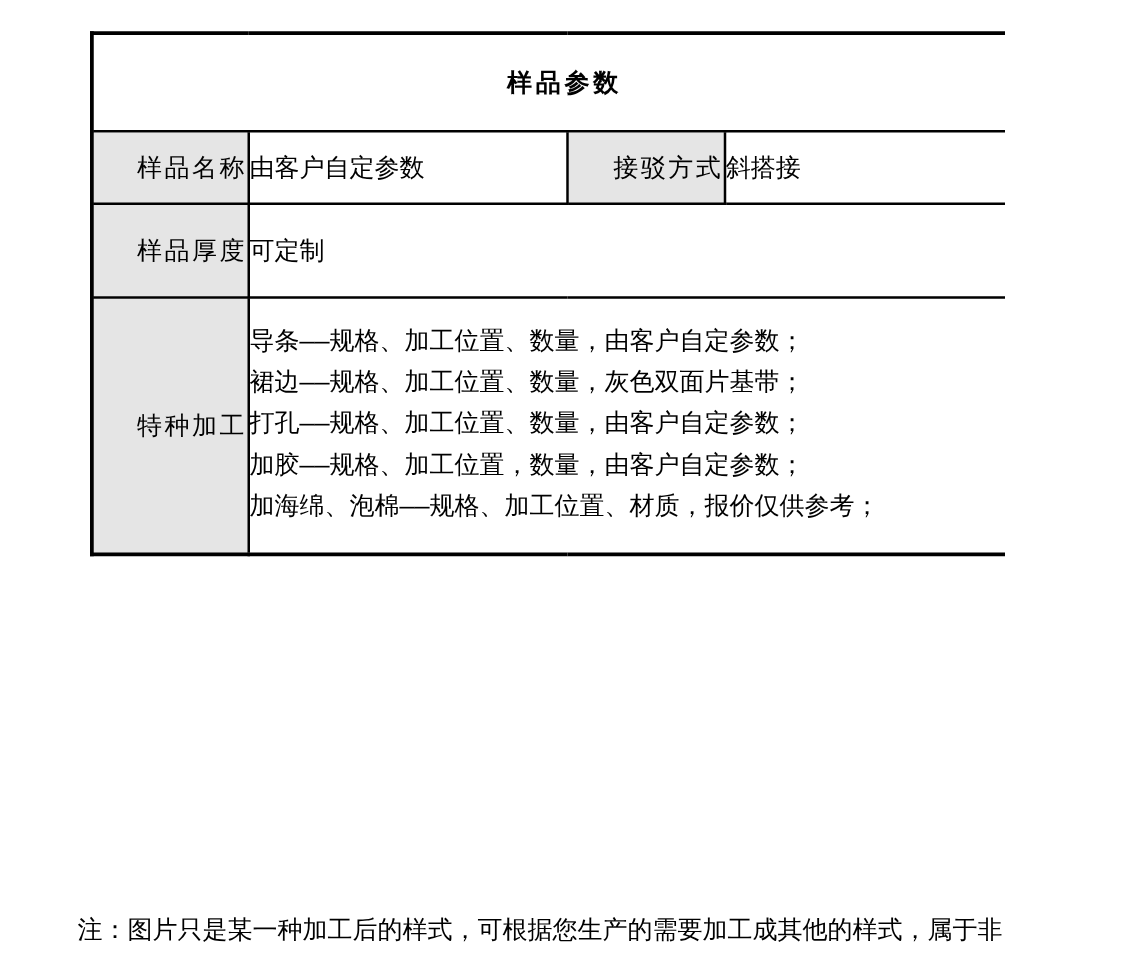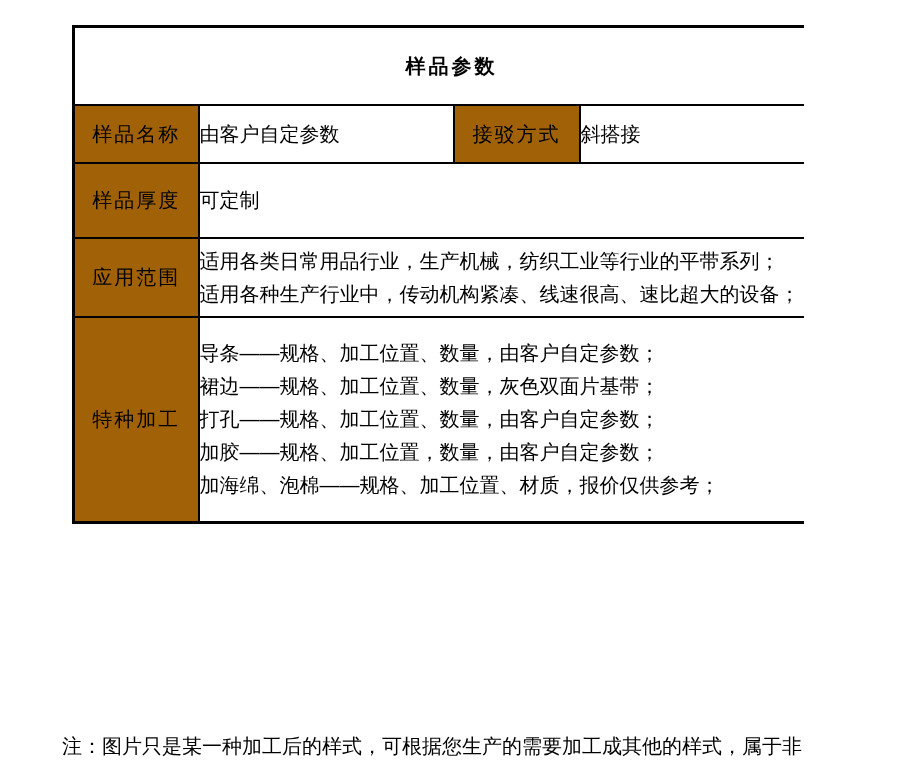--- a/index.html
+++ b/index.html
@@ -1,40 +1,40 @@
 <!DOCTYPE html>
 <html><head>
 <meta charset="utf-8">
 <style>
   html,body{margin:0;padding:0;}
   body{
     width:900px;height:783px;background:#ffffff;color:#000;
     font-family:"Liberation Sans","DejaVu Sans",sans-serif;
     -webkit-font-smoothing:antialiased;
   }
-  .page{position:relative;width:804px;height:783px;background:#fff;overflow:hidden;}
+  .page{position:relative;width:804px;height:783px;background:#fff;overflow:hidden;font-family:Liberation Mono, monospace;}
 
   table.spec{
     position:absolute;left:72px;top:25px;width:756px;
     border-collapse:collapse;table-layout:fixed;
     border:3px solid #000;
   }
   table.spec td{
     border:2px solid #000;
     font-size:20px;
     vertical-align:middle;
     padding:0;
     overflow:hidden;
   }
   td.title-cell{
     height:76px;text-align:center;
     font-size:29px;font-weight:bold;letter-spacing:3px;
   }
   td.lbl{
-    background:#a16207;text-align:center;letter-spacing:2px;
+    background:#e5e5e5;text-align:right;letter-spacing:2px;
   }
   td.val2{padding-left:26px;}
   td.val4{padding-left:45px;}
   td.valwide{padding-left:14px;}
   .cell-lines{line-height:33px;}
   .r1{height:58px;} .r2{height:61px;} .r3{height:75px;}
   .r4{height:79px;} .r5{height:205px;} .r6{height:72px;}
 
   .note{
     position:absolute;left:62px;top:697px;width:810px;
@@ -65,29 +65,20 @@
       <td class="lbl">接驳方式</td>
       <td class="val4">斜搭接</td>
     </tr>
 
 
     <tr class="r3">
       <td class="lbl">样品厚度</td>
       <td class="valwide" colspan="3">可定制</td>
     </tr>
 
-    <tr class="r4">
-      <td class="lbl">应用范围</td>
-      <td class="valwide" colspan="3">
-        <div class="cell-lines">
-          <div>适用各类日常用品行业，生产机械，纺织工业等行业的平带系列；</div>
-          <div>适用各种生产行业中，传动机构紧凑、线速很高、速比超大的设备；</div>
-        </div>
-      </td>
-    </tr>
 
     <tr class="r5">
       <td class="lbl">特种加工</td>
       <td class="valwide" colspan="3">
         <div class="cell-lines">
           <div>导条——规格、加工位置、数量，由客户自定参数；</div>
           <div>裙边——规格、加工位置、数量，灰色双面片基带；</div>
           <div>打孔——规格、加工位置、数量，由客户自定参数；</div>
           <div>加胶——规格、加工位置，数量，由客户自定参数；</div>
           <div>加海绵、泡棉——规格、加工位置、材质，报价仅供参考；</div>

